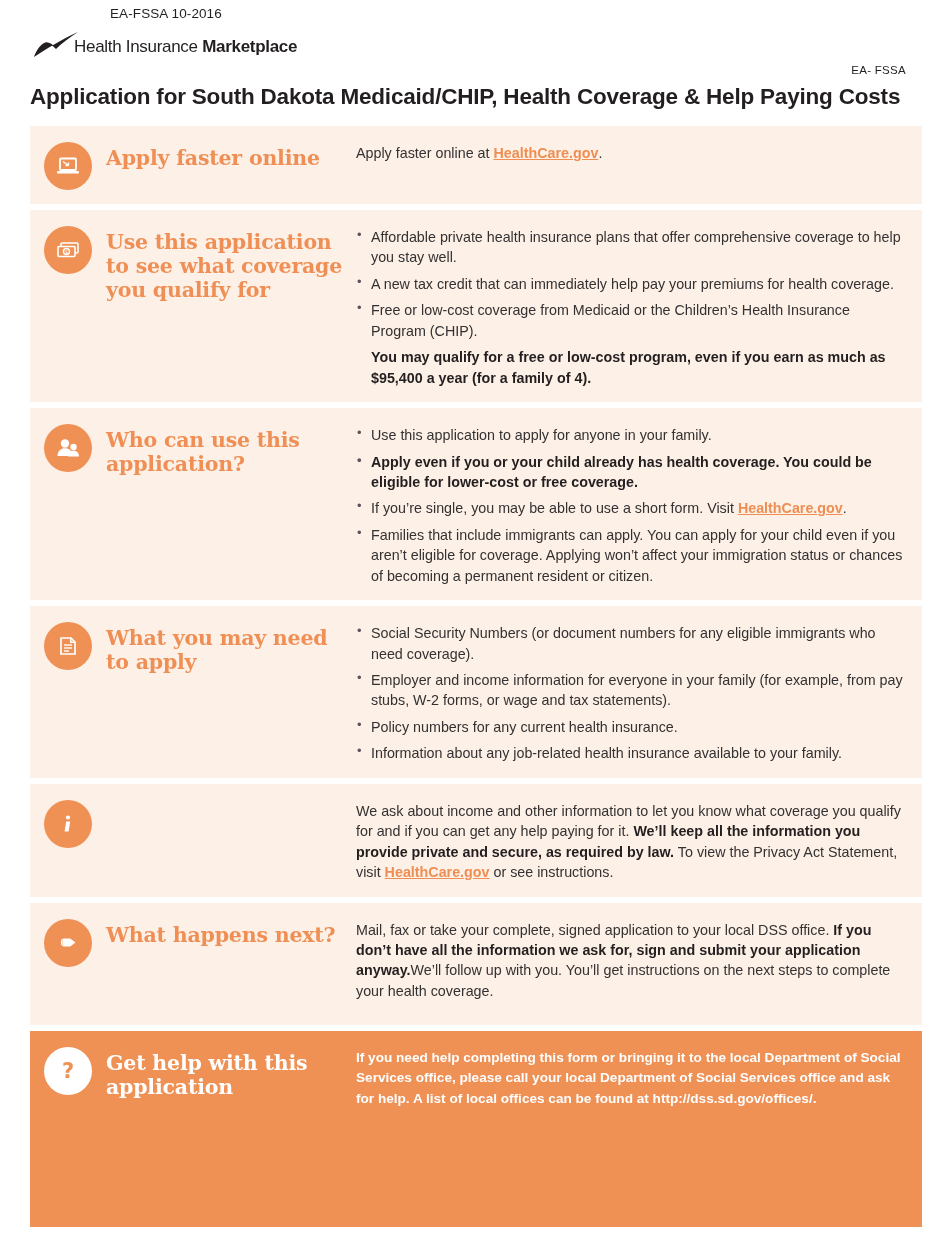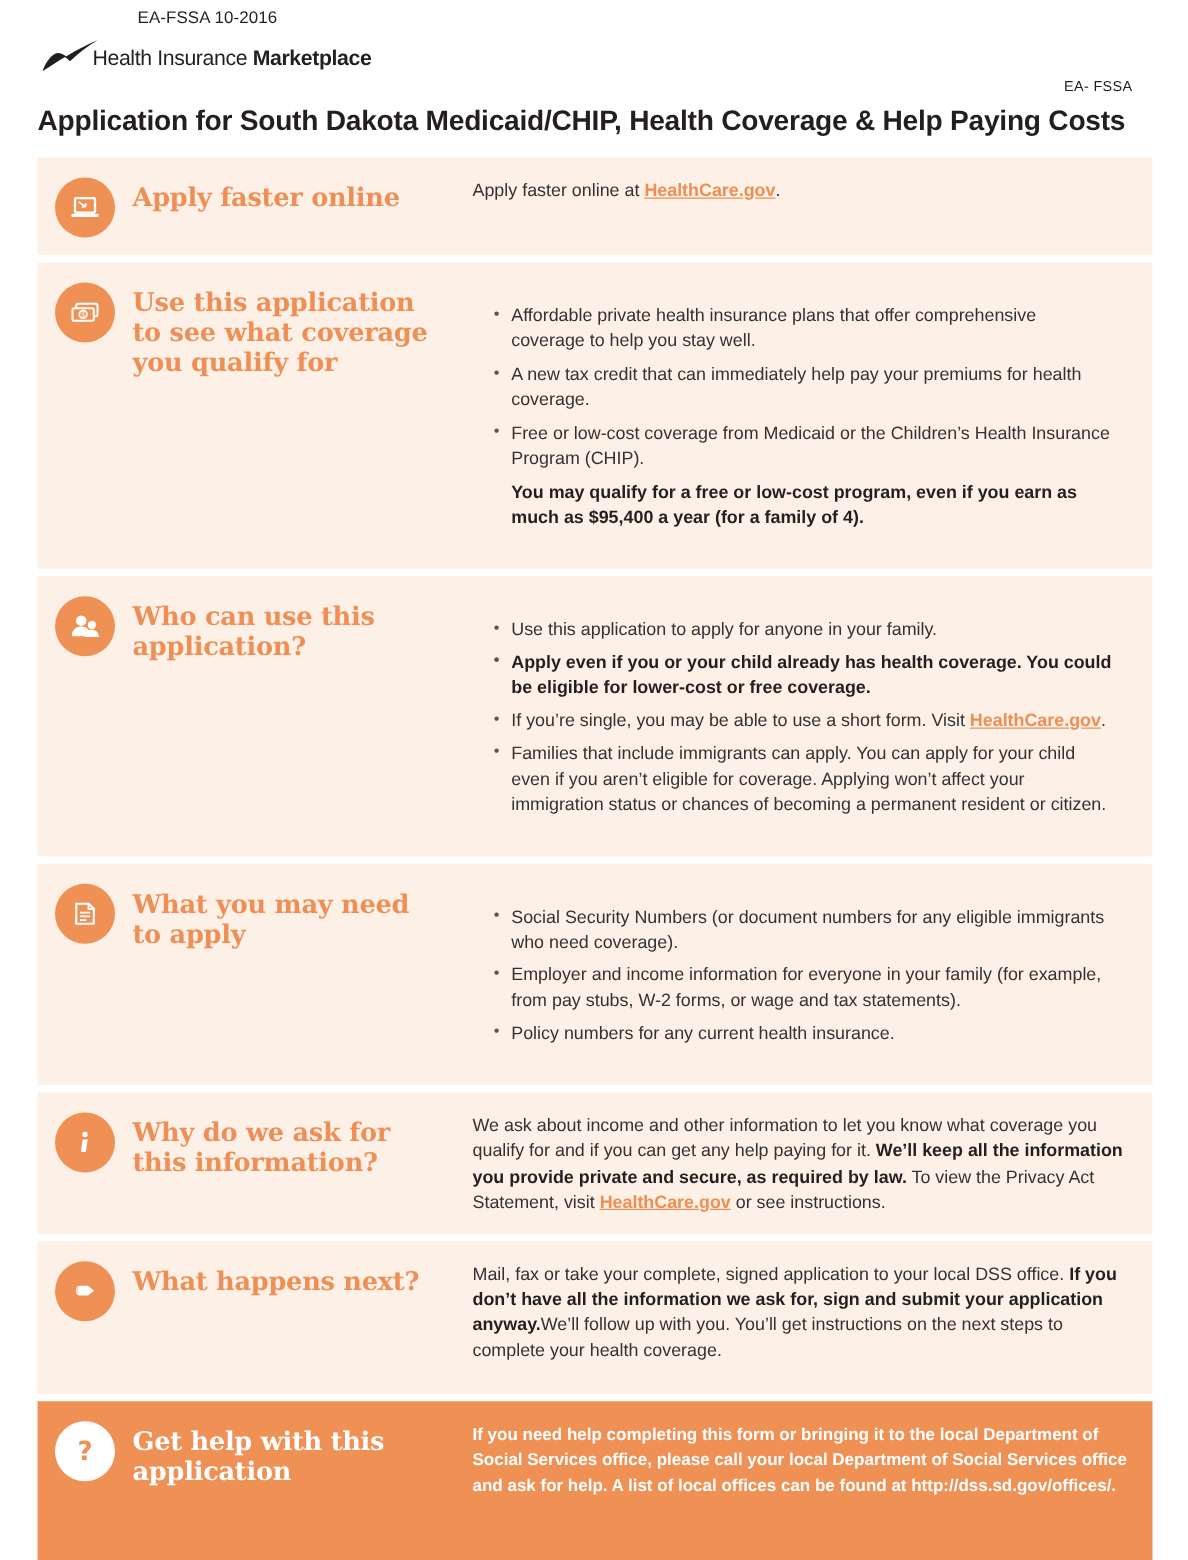--- a/index.html
+++ b/index.html
@@ -73,21 +73,20 @@
   
   .sections {
     margin: 16px 28px 0 30px;
   }
   .section {
     background: #fdf0e6;
     display: flex;
     align-items: flex-start;
     margin-bottom: 6px;
     padding: 14px 16px 14px 14px;
-    gap: 22px;
   }
   .section.final {
     background: #ef9055;
     margin-bottom: 0;
     padding-bottom: 14px;
   }
   .sec-left {
     width: 312px;
     flex: 0 0 312px;
     display: flex;
@@ -132,21 +131,21 @@
     padding-top: 3px;
   }
   .section.final .sec-right {
     color: #ffffff;
     font-weight: bold;
     line-height: 1.52;
     font-size: 13.6px;
   }
   ul.bullets {
     list-style: none;
-    margin: 16px;
+    margin: 0;
     padding: 0;
   }
   ul.bullets > li {
     position: relative;
     padding-left: 15px;
     margin-bottom: 6px;
   }
   ul.bullets > li:last-child { margin-bottom: 0; }
   ul.bullets > li::before {
     content: "\2022";
@@ -275,35 +274,35 @@
           </svg>
         </div>
       </div>
       <div class="sec-heading">What you may need to apply</div>
     </div>
     <div class="sec-right">
       <ul class="bullets">
         <li>Social Security Numbers (or document numbers for any eligible immigrants who need coverage).</li>
         <li>Employer and income information for everyone in your family (for example, from pay stubs, W-2 forms, or wage and tax statements).</li>
         <li>Policy numbers for any current health insurance.</li>
+        <li>Information about any job-related health insurance available to your family.</li>
       </ul>
     </div>
   </div>
 
   <div class="section sec-h5">
     <div class="sec-left">
       <div class="icon-wrap">
         <div class="icon-circle">
           <svg width="30" height="30" viewBox="0 0 30 30">
             <circle cx="15" cy="8.5" r="2.1" fill="#ffffff"></circle>
             <path d="M13.2 12.5 L17.2 12.5 L15.6 22.5 L11.6 22.5 Z" fill="#ffffff"></path>
           </svg>
         </div>
       </div>
-      <div class="sec-heading">Why do we ask for this information?</div>
     </div>
     <div class="sec-right">
       <p class="para"><span>We ask about income and other information to let you know what coverage you qualify for and if you can get any help paying for it. </span><span class="b">We’ll keep all the information you provide private and secure, as required by law.</span><span> To view the Privacy Act Statement, visit </span><span class="lnk">HealthCare.gov</span><span> or see instructions.</span></p>
     </div>
   </div>
 
   <div class="section sec-h6">
     <div class="sec-left">
       <div class="icon-wrap">
         <div class="icon-circle">

